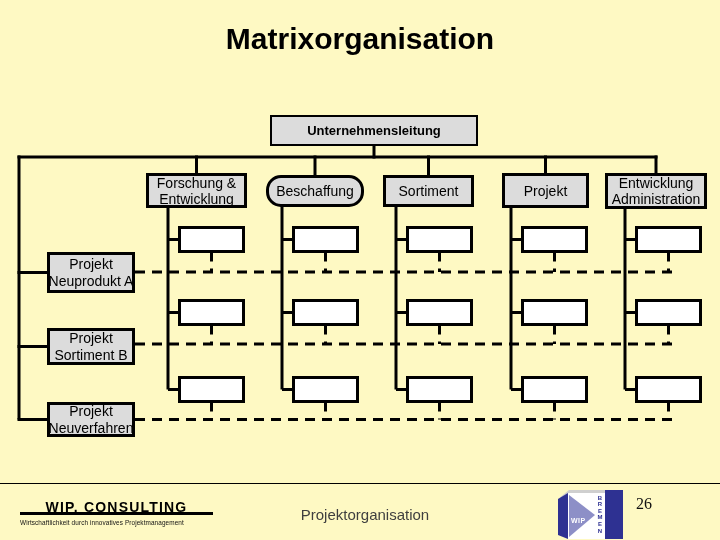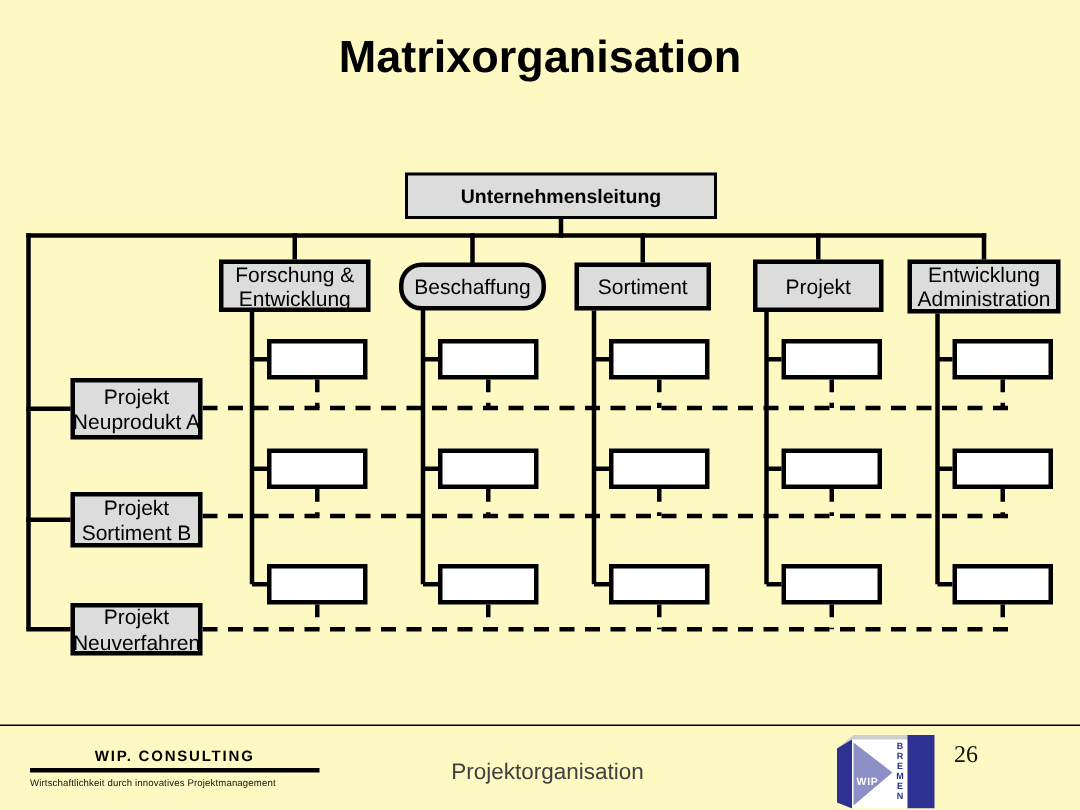--- a/index.html
+++ b/index.html
@@ -19,21 +19,21 @@
   .obox.top{border-width:2.5px;font-weight:bold;font-size:13px;}
   .obox.project{line-height:17px;}
   .cell{
     position:absolute;box-sizing:border-box;background:#fff;border:3px solid #000;
   }
   #connectors{position:absolute;top:0;left:0;pointer-events:none;}
   
   .footer-rule{position:absolute;top:483px;left:0;width:720px;height:1px;background:#000;}
   .brand{
     position:absolute;top:499px;left:20px;width:193px;text-align:center;
-    font-size:10px;font-weight:bold;letter-spacing:1.2px;white-space:nowrap;
+    font-size:14px;font-weight:bold;letter-spacing:1.2px;white-space:nowrap;
   }
   .brand-rule{position:absolute;top:512px;left:20px;width:193px;height:3px;background:#000;}
   .tagline{
     position:absolute;top:519px;left:20px;width:210px;
     font-size:6.4px;letter-spacing:0.1px;color:#111;white-space:nowrap;
   }
   .section-title{
     position:absolute;top:506px;left:275px;width:180px;text-align:center;
     font-size:15px;color:#3f3f3f;
   }

